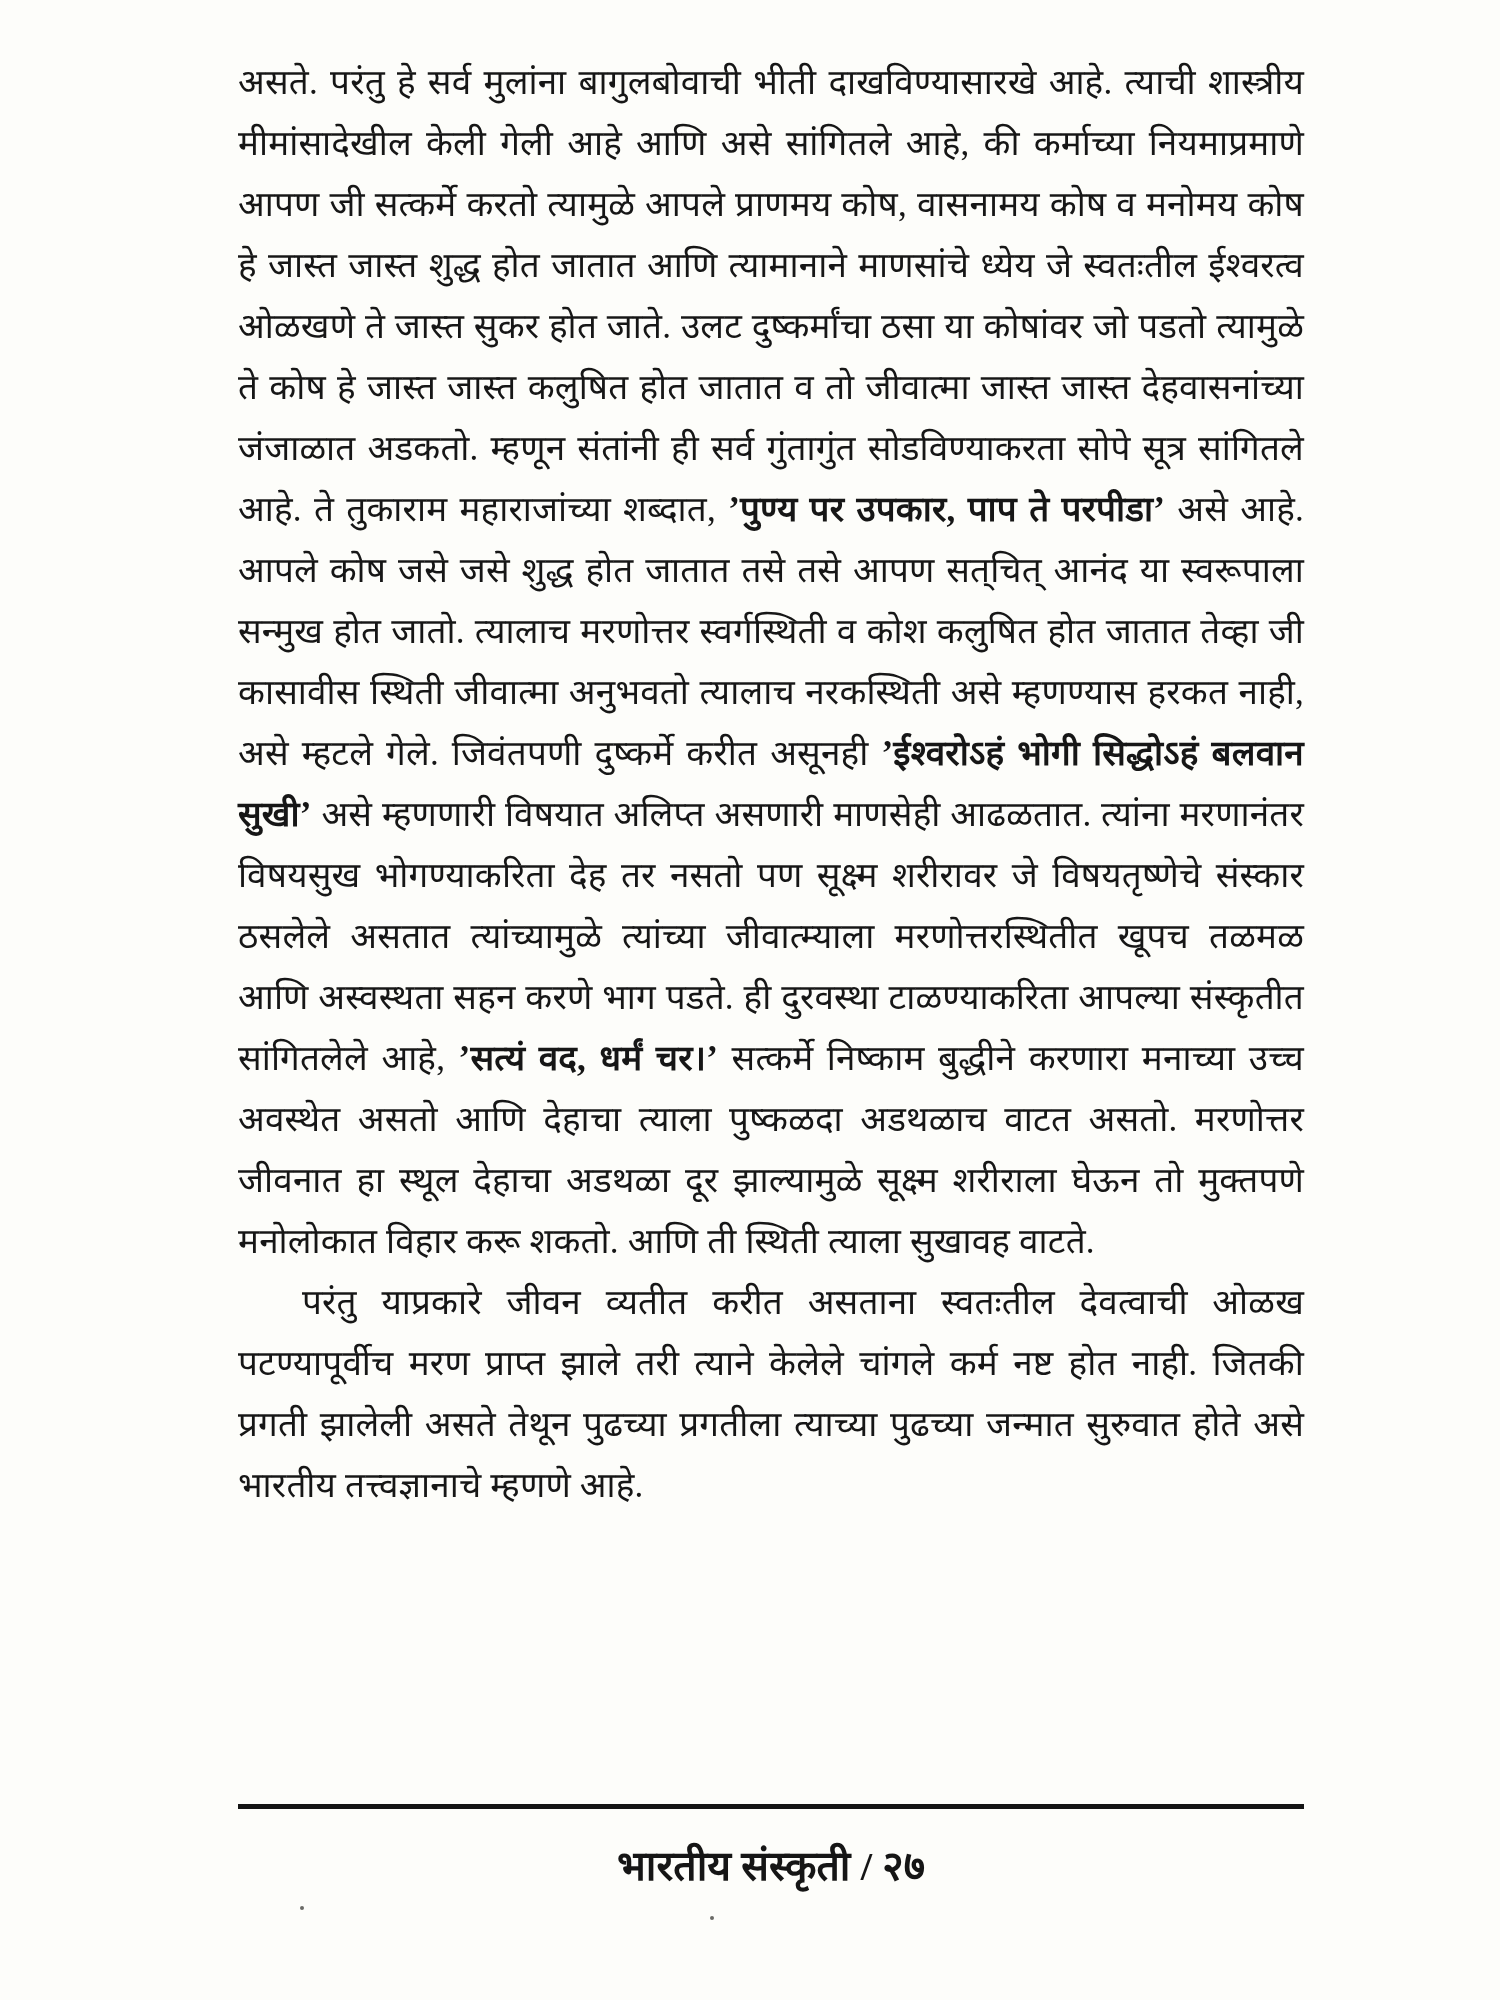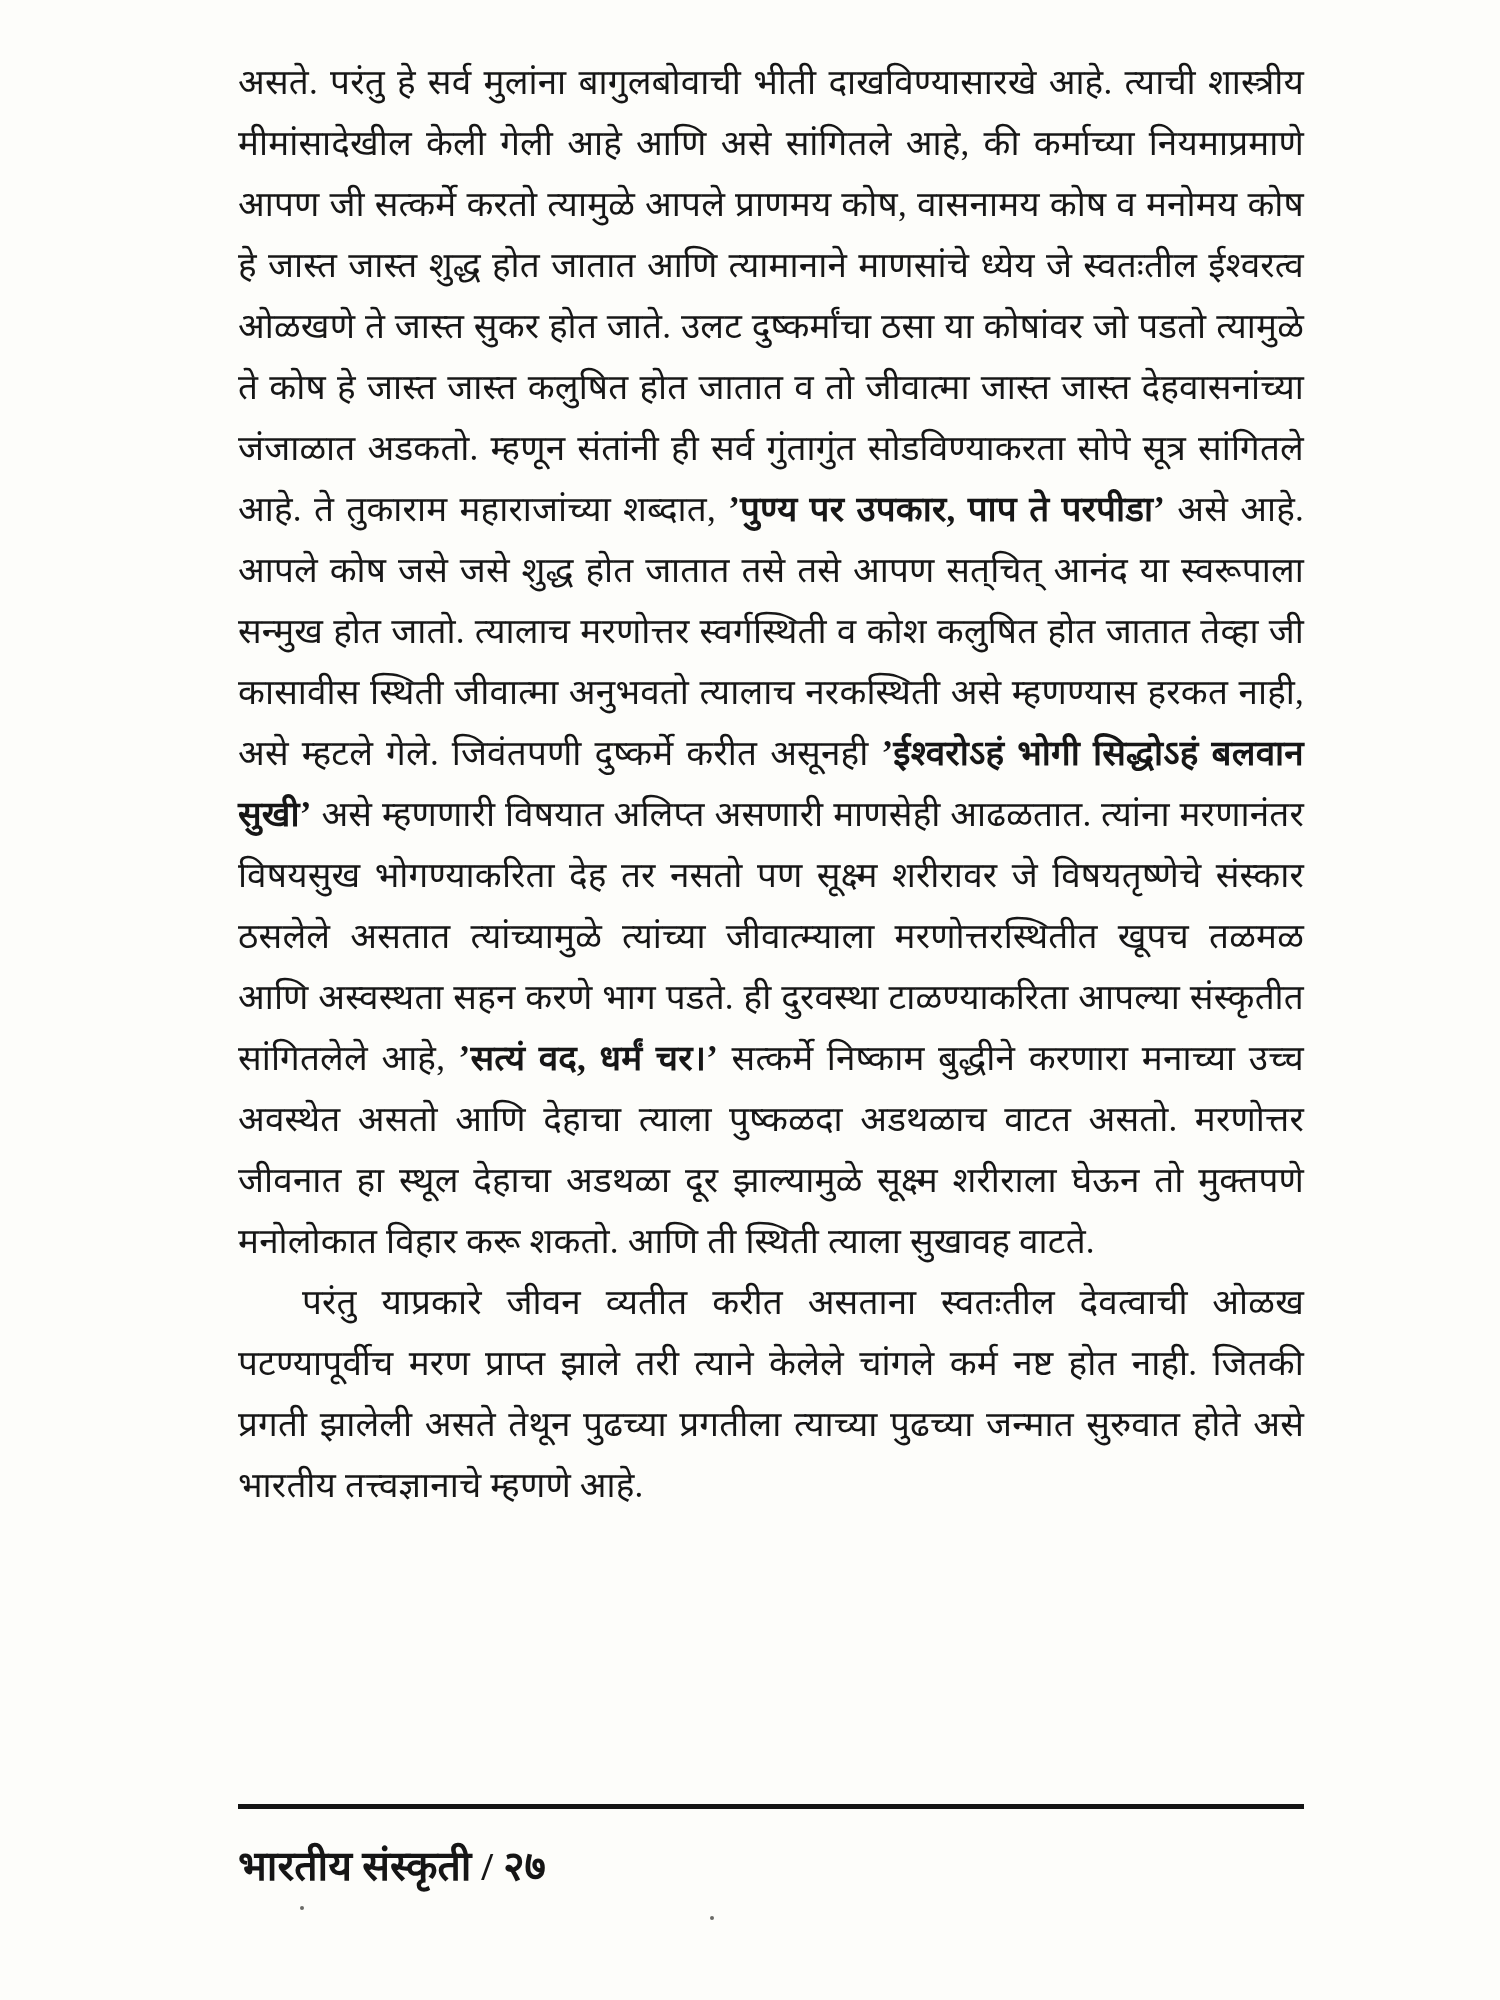--- a/index.html
+++ b/index.html
@@ -44,21 +44,21 @@
     top: 1804px;
     width: 1066px;
     height: 5px;
     background: #141414;
   }
   .footer {
     position: absolute;
     left: 238px;
     top: 1836px;
     width: 1066px;
-    text-align: left;
+    text-align: center;
     font-size: 41px;
     line-height: 60px;
     font-weight: 700;
     color: #151515;
   }
   .speck {
     position: absolute;
     width: 4px;
     height: 4px;
     border-radius: 50%;

